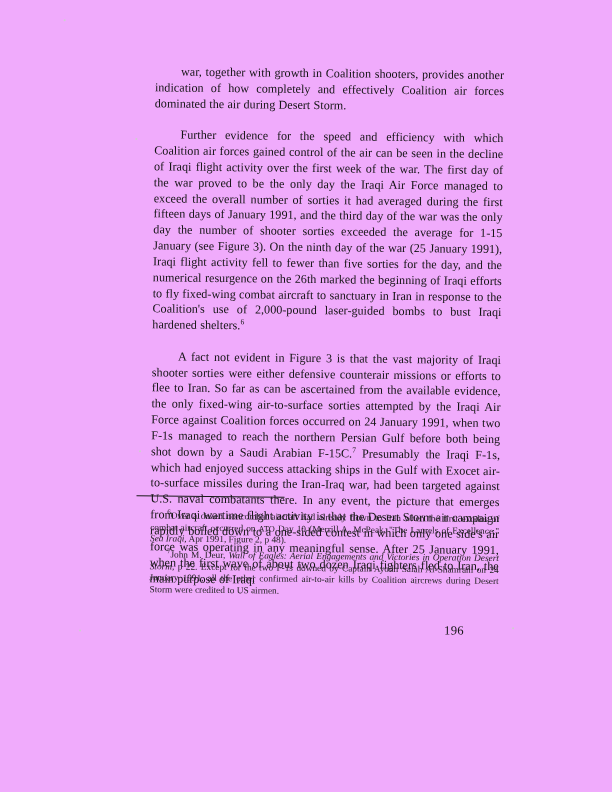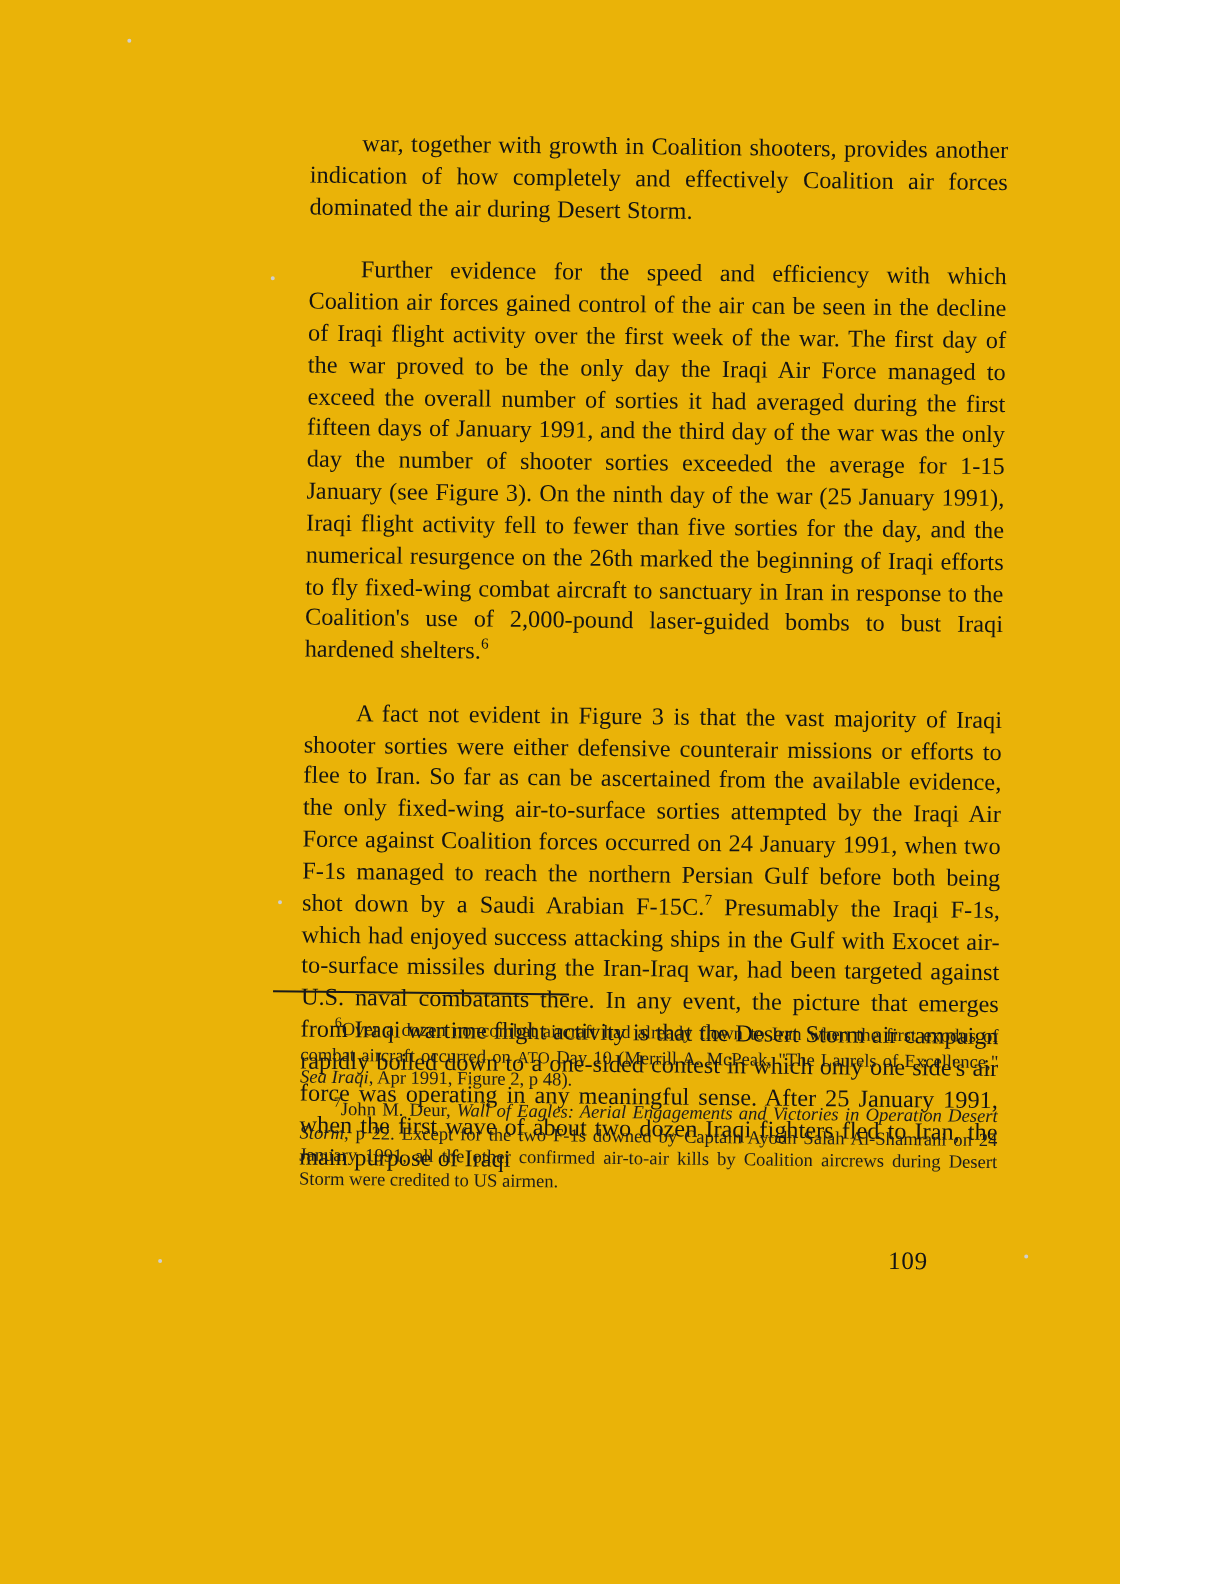--- a/index.html
+++ b/index.html
@@ -8,23 +8,23 @@
     padding: 0;
     background: #ffffff;
   }
   body {
     font-family: "Liberation Serif", "DejaVu Serif", serif;
     color: #000000;
   }
 
   #page {
     position: relative;
-    width: 560px;
+    width: 612px;
     height: 792px;
-    background: #eab308;
+    background: #f0abfc;
     overflow: hidden;
   }
 
   
   #scan-content {
     position: absolute;
     left: 0;
     top: 0;
     width: 612px;
     height: 792px;
@@ -134,21 +134,21 @@
     <div id="footnote-rule"></div>
 
     <div id="footnotes">
 
       <p class="footnote"><sup class="fn-marker">6</sup><span>Over a dozen noncombat aircraft had already flown to Iran when the first exodus of combat aircraft occurred on </span><span class="smallcaps">ATO</span><span> Day 10 (Merrill A. McPeak, "The Laurels of Excellence," </span><span class="italic">Sea Iraqi</span><span>, Apr 1991, Figure 2, p 48).</span></p>
 
       <p class="footnote"><sup class="fn-marker">7</sup><span>John M. Deur, </span><span class="italic">Wall of Eagles: Aerial Engagements and Victories in Operation Desert Storm</span><span>, p 22.  Except for the two F-1s downed by Captain Ayodh Salah Al-Shamrani on 24 January 1991, all the other confirmed air-to-air kills by Coalition aircrews during Desert Storm were credited to US airmen.</span></p>
 
     </div>
 
-    <div id="page-number">109</div>
+    <div id="page-number">196</div>
 
     <div class="speckle" style="left:133px; top:140px; width:2px; height:2px;"></div>
     <div class="speckle" style="left:140px; top:452px; width:2px; height:2px;"></div>
     <div class="speckle" style="left:515px; top:625px; width:2px; height:2px;"></div>
     <div class="speckle" style="left:82px; top:632px; width:2px; height:2px;"></div>
     <div class="speckle" style="left:60px; top:22px; width:2px; height:2px;"></div>
 
   </div>
 </div>
 

